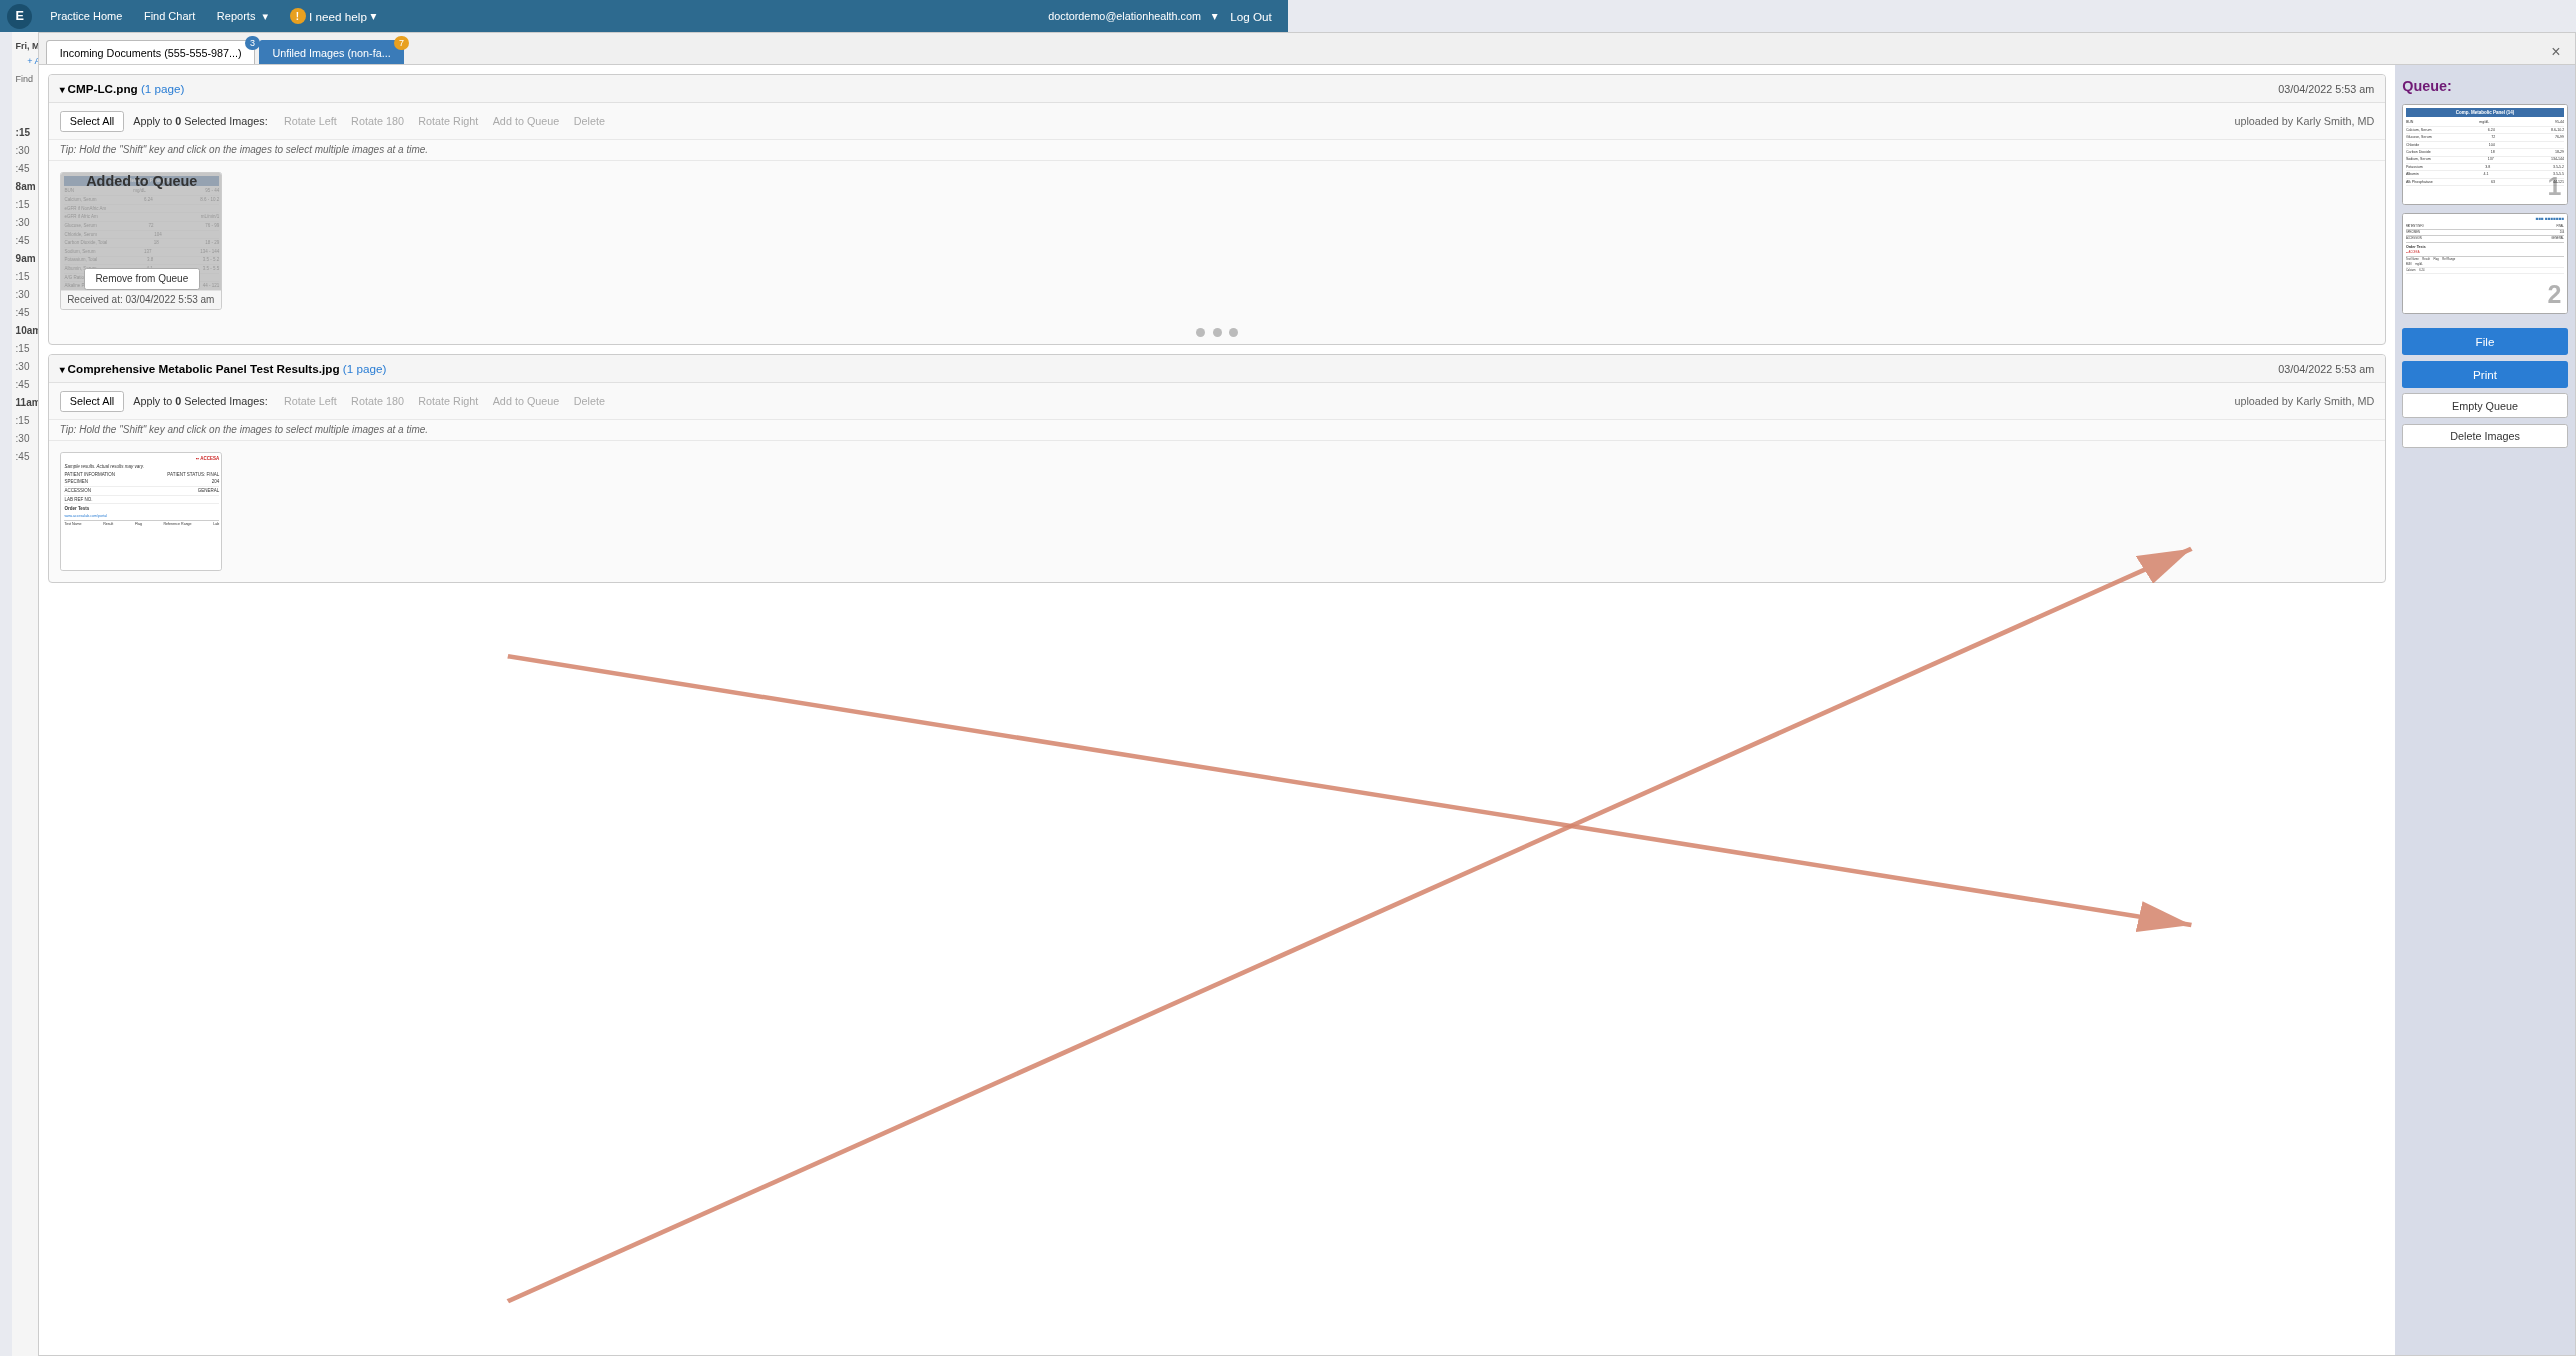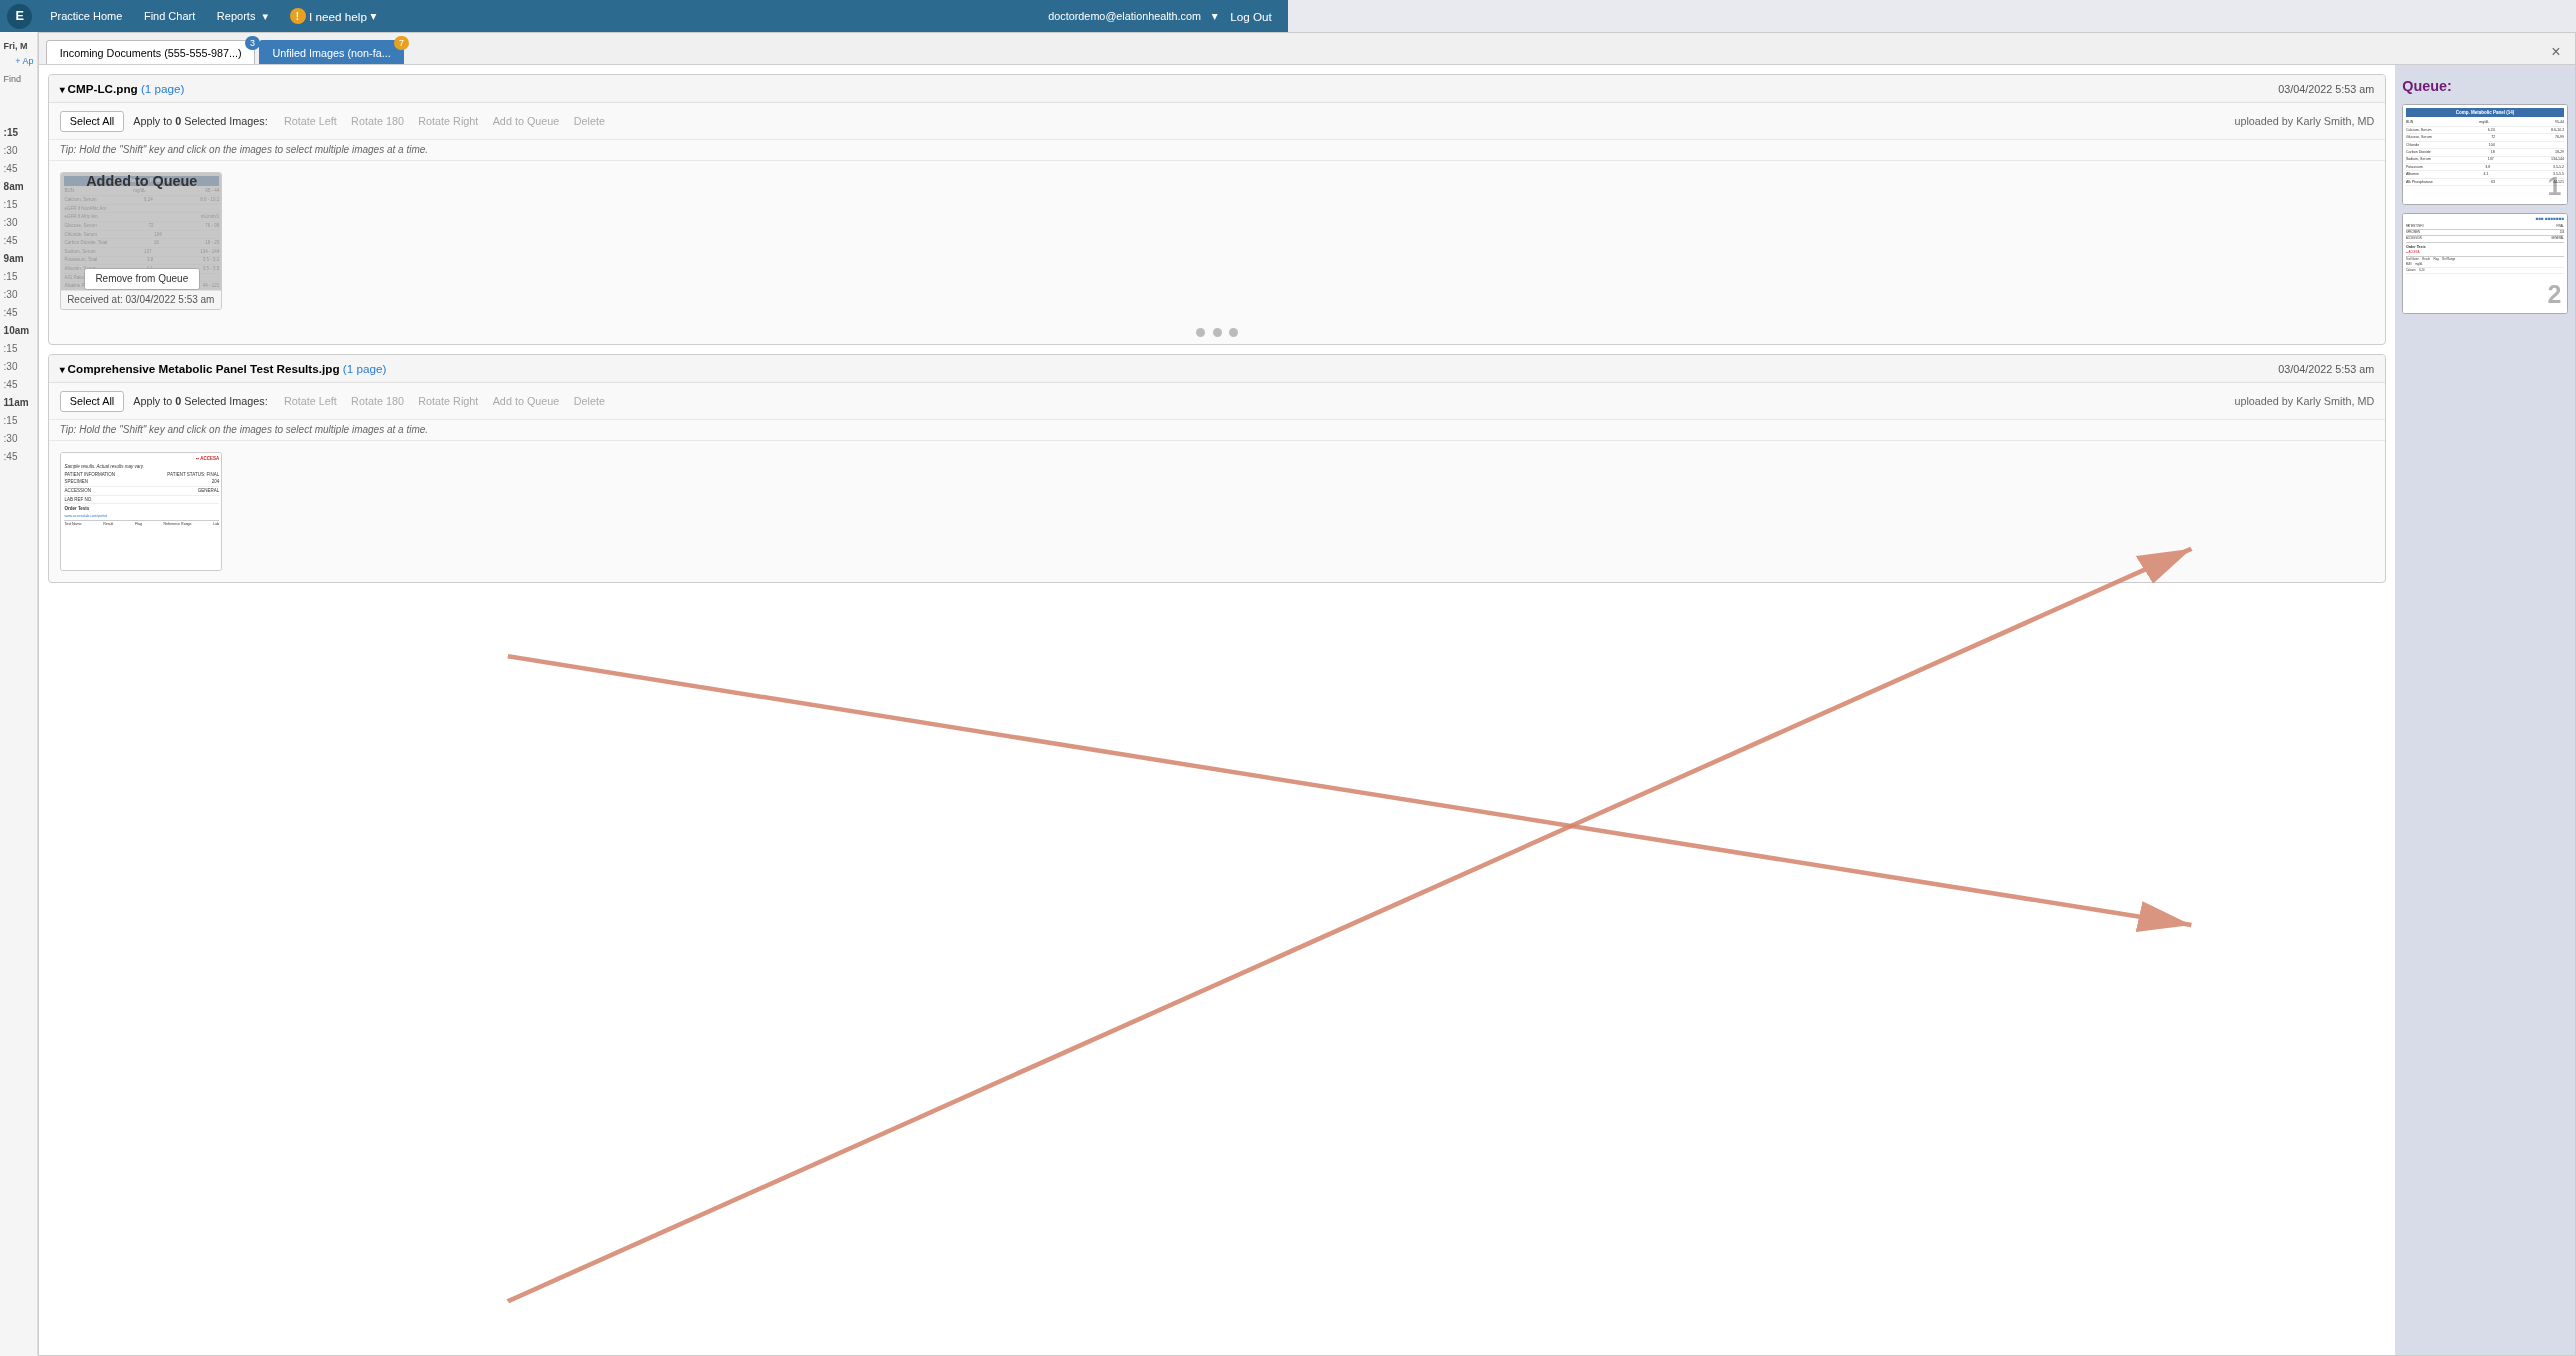--- a/index.html
+++ b/index.html
@@ -57,21 +57,21 @@
     .nav-right {
       margin-left: auto;
       display: flex; align-items: center; gap: 3.6px;
     }
     .nav-user { color: white; font-size: 10.8px; padding: 3.6px 7.2px; cursor: pointer; }
     .nav-logout { color: white; font-size: 11.7px; padding: 3.6px 9px; cursor: pointer; }
 
     
     .sidebar-times {
       position: absolute;
-      left: 0; top: 32px;
+      left: 12px; top: 32px;
       width: 38px;
       background: #f5f5f5;
       height: calc(100% - 32px);
       border-right: 0.9px solid #ddd;
     }
     .time-label {
       font-size: 10px;
       color: #666;
       padding: 1.8px 3.6px;
       height: 18px;
@@ -761,20 +761,26 @@
               </div>
               <div style="display:flex; gap:3.6px; font-size:2.7px; border-bottom:0.9px solid #eee; padding:0.9px 0;">
                 <span>Calcium</span>
                   <span>6.24</span>
               </div>
             </div>
             <div class="queue-number">2</div>
           </div>
         </div>
 
+        <div class="queue-buttons">
+          <button class="queue-btn-primary">File</button>
+          <button class="queue-btn-primary">Print</button>
+          <button class="queue-btn-secondary">Empty Queue</button>
+          <button class="queue-btn-secondary">Delete Images</button>
+        </div>
       </div>
 
       <svg class="arrows-overlay" viewBox="0 0 1190 720" preserveAspectRatio="none">
         <defs>
           <marker id="arrowhead1" markerWidth="10" markerHeight="7" refX="10" refY="3.5" orient="auto">
             <polygon points="0 0, 10 3.5, 0 7" fill="#d4836a"></polygon>
           </marker>
           <marker id="arrowhead2" markerWidth="10" markerHeight="7" refX="10" refY="3.5" orient="auto">
             <polygon points="0 0, 10 3.5, 0 7" fill="#d4836a"></polygon>
           </marker>

